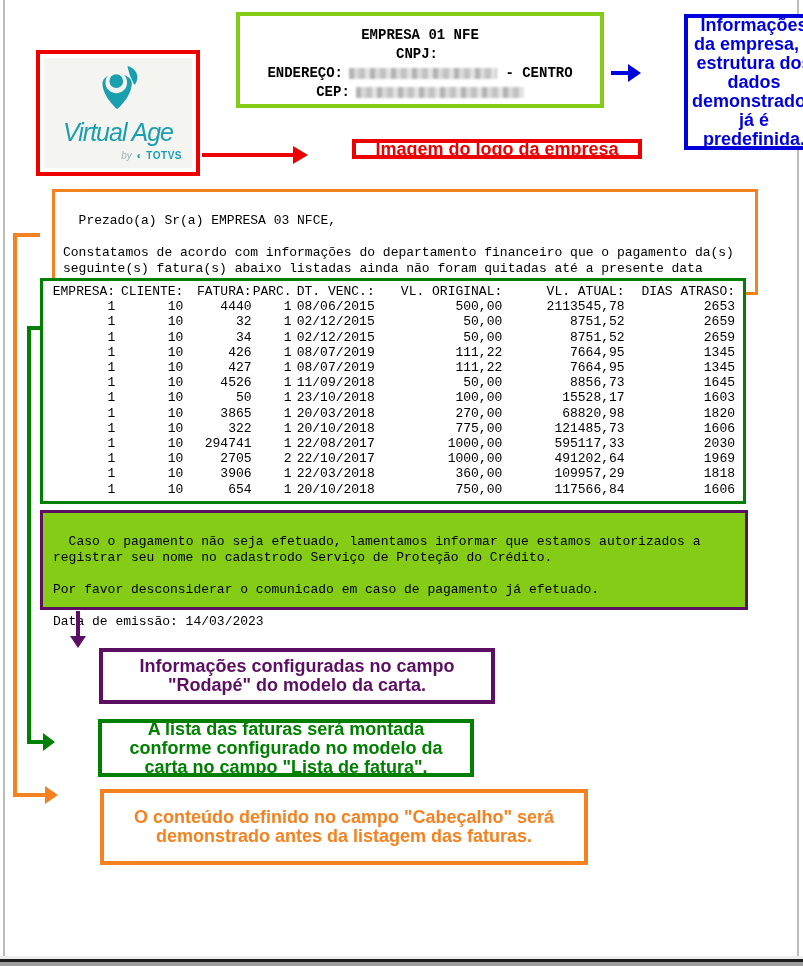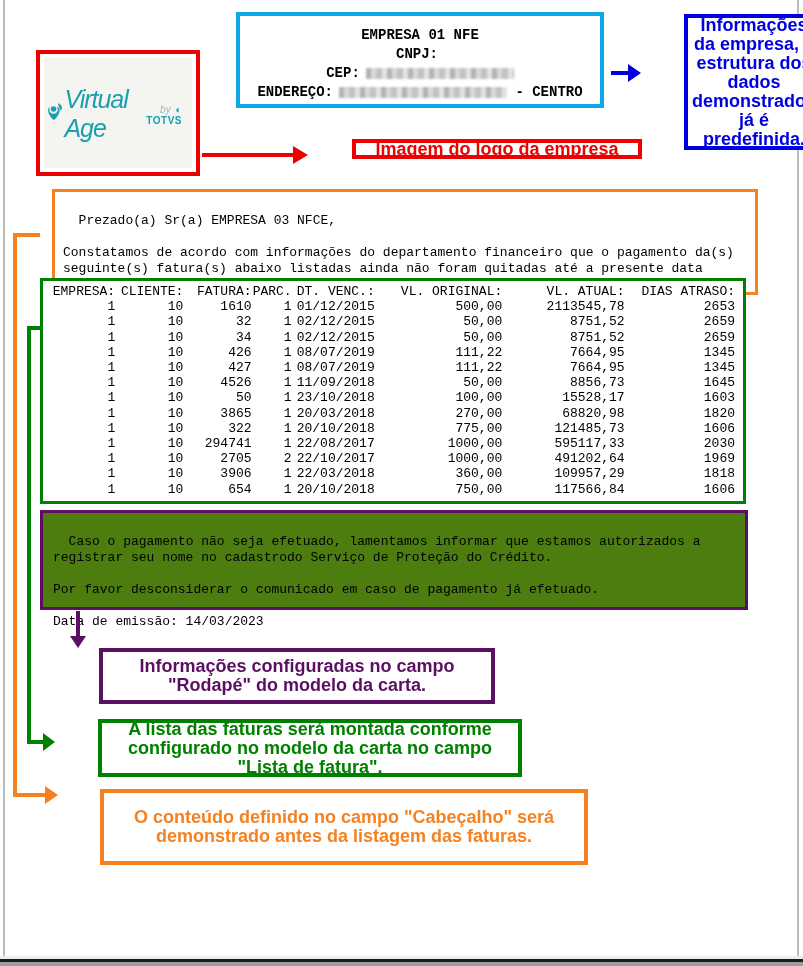--- a/index.html
+++ b/index.html
@@ -15,21 +15,21 @@
   
   .edge-left  { left: 3px;  top: 0; bottom: 10px; width: 2px; background: #bcbcbc; }
   .edge-right { left: 797px; top: 0; bottom: 10px; width: 2px; background: #bcbcbc; }
   .bottom-strip-light { left: 0; right: 0; bottom: 7px; height: 3px; background: #ededed; }
   .bottom-strip-dark  { left: 0; right: 0; bottom: 4px; height: 3px; background: #1c1c1c; }
   .bottom-strip-gray  { left: 0; right: 0; bottom: 0;   height: 4px; background: #9d9d9d; }
 
   
   .company-box {
     left: 236px; top: 12px; width: 368px; height: 96px;
-    border: 4px solid #0ea5e9; background: #fff;
+    border: 4px solid #84cc16; background: #fff;
     font-family: "Liberation Mono", monospace;
     font-weight: bold; font-size: 14px; line-height: 19px;
     text-align: center; padding-top: 10px; color: #000;
   }
   .info-line { white-space: nowrap; }
   .redact {
     display: inline-block; height: 11px; vertical-align: middle;
     margin-left: 6px; border-radius: 1px;
     background: repeating-linear-gradient(90deg,#b3b3b3 0 5px,#d9d9d9 5px 10px,#c2c2c2 10px 16px,#e3e3e3 16px 21px);
     filter: blur(1.3px);
@@ -75,49 +75,49 @@
     text-align: center; font-weight: bold; font-size: 18px; line-height: 19px;
     background: #fff;
     margin-left: 43px;
   }
   .callout-company { left: 641px; top: 14px; width: 140px; height: 136px;
     border: 4px solid #0000de; color: #0000de; padding: 4px; }
   .callout-logo { left: 309px; top: 139px; width: 290px; height: 20px;
     border: 4px solid #ee0000; color: #ee0000; }
   .callout-footer { left: 56px; top: 648px; width: 396px; height: 56px;
     border: 4px solid #5b0f63; color: #5b0f63; padding: 0 12px; }
-  .callout-list { left: 55px; top: 719px; width: 424px; height: 58px;
+  .callout-list { left: 55px; top: 719px; width: 376px; height: 58px;
     border: 4px solid #008000; color: #008000; padding: 0 6px; }
   .callout-header { left: 57px; top: 789px; width: 488px; height: 76px;
     border: 4px solid #f58220; color: #f58220; padding: 0 14px; }
 
   
   .logo-box { left: 36px; top: 50px; width: 164px; height: 126px;
     border: 4px solid #ee0000; background: #fff; padding: 4px; }
   .logo-panel { width: 100%; height: 100%; background: #f4f4f1;
-    display: flex; flex-direction: row; align-items: center; justify-content: center; }
+    display: flex; flex-direction: column; align-items: center; justify-content: center; }
   .logo-wordmark { font-style: italic; font-size: 25px; color: #1a9fae;
     letter-spacing: -1px; margin-top: 2px; }
   .logo-byline { width: 100%; text-align: right; padding-right: 10px;
     font-size: 10px; color: #1a9fae; margin-top: 3px; }
   .logo-byline .by { color: #9fb9bc; font-style: italic; margin-right: 2px; }
   .logo-byline .brand { font-weight: bold; letter-spacing: .5px; }
 
   
   .mono-block {
     font-family: "Liberation Mono", monospace;
     font-size: 13px; line-height: 16px; color: #000;
     white-space: pre;
   }
   .greeting-box { left: 52px; top: 189px; width: 706px; height: 106px;
     border: 3px solid #f58220; background: #fff; padding: 5px 8px; }
   .table-box { left: 40px; top: 278px; width: 706px; height: 226px;
     border: 3px solid #008000; background: #fff; padding: 3px 8px 0 8px; }
   .footer-box { left: 40px; top: 510px; width: 708px; height: 100px;
-    border: 3px solid #5b0f63; background: #4d7c0f; padding: 5px 10px; }
+    border: 3px solid #5b0f63; background: #84cc16; padding: 5px 10px; }
 
   table.invoices { width: 100%; border-collapse: collapse; table-layout: fixed;
     font-family: "Liberation Mono", monospace; font-size: 13px; }
   table.invoices td, table.invoices th { padding: 0; font-weight: normal;
     line-height: 15.2px; white-space: nowrap; overflow: hidden; }
   .col-r { text-align: right; }
   .col-l { text-align: left; padding-left: 5px !important; }
   .w1 { width: 64px; } .w2 { width: 68px; } .w3 { width: 68px; } .w4 { width: 40px; }
   .w5 { width: 96px; } .w6 { width: 114px; } .w7 { width: 122px; } .w8 { width: 110px; }
 </style>
@@ -127,22 +127,22 @@
 <div class="abs edge-left"></div>
 <div class="abs edge-right"></div>
 <div class="abs bottom-strip-light"></div>
 <div class="abs bottom-strip-dark"></div>
 <div class="abs bottom-strip-gray"></div>
 
 <div class="abs company-box">
   <div>EMPRESA 01 NFE</div>
   <div id="company-lines">
       <div class="info-line"><span>CNPJ:</span><span class="redact"></span></div>
+      <div class="info-line"><span>ENDEREÇO:</span><span class="redact"></span><span> - CENTRO</span></div>
       <div class="info-line"><span>CEP:</span><span class="redact"></span></div>
-      <div class="info-line"><span>ENDEREÇO:</span><span class="redact"></span><span> - CENTRO</span></div>
     </div>
 </div>
 
 <div class="seg blue blue-arrow-line"></div>
 <div class="head-right blue-arrow-head"></div>
 
 <div class="abs callout callout-company">
   <span>Informações da empresa, a estrutura dos dados demonstrados já é predefinida.</span>
 </div>
 
@@ -198,23 +198,23 @@
           <th class="col-l">DT. VENC.:</th>
           <th class="col-r">VL. ORIGINAL:</th>
           <th class="col-r">VL. ATUAL:</th>
           <th class="col-r">DIAS ATRASO:</th>
         </tr>
       </thead>
     <tbody id="invoice-body">
         <tr>
           <td class="col-r">1</td>
           <td class="col-r">10</td>
-          <td class="col-r">1610</td>
-          <td class="col-r">1</td>
-          <td class="col-l">01/12/2015</td>
+          <td class="col-r">4440</td>
+          <td class="col-r">1</td>
+          <td class="col-l">08/06/2015</td>
           <td class="col-r">500,00</td>
           <td class="col-r">2113545,78</td>
           <td class="col-r">2653</td>
         </tr>
         <tr>
           <td class="col-r">1</td>
           <td class="col-r">10</td>
           <td class="col-r">32</td>
           <td class="col-r">1</td>
           <td class="col-l">02/12/2015</td>

